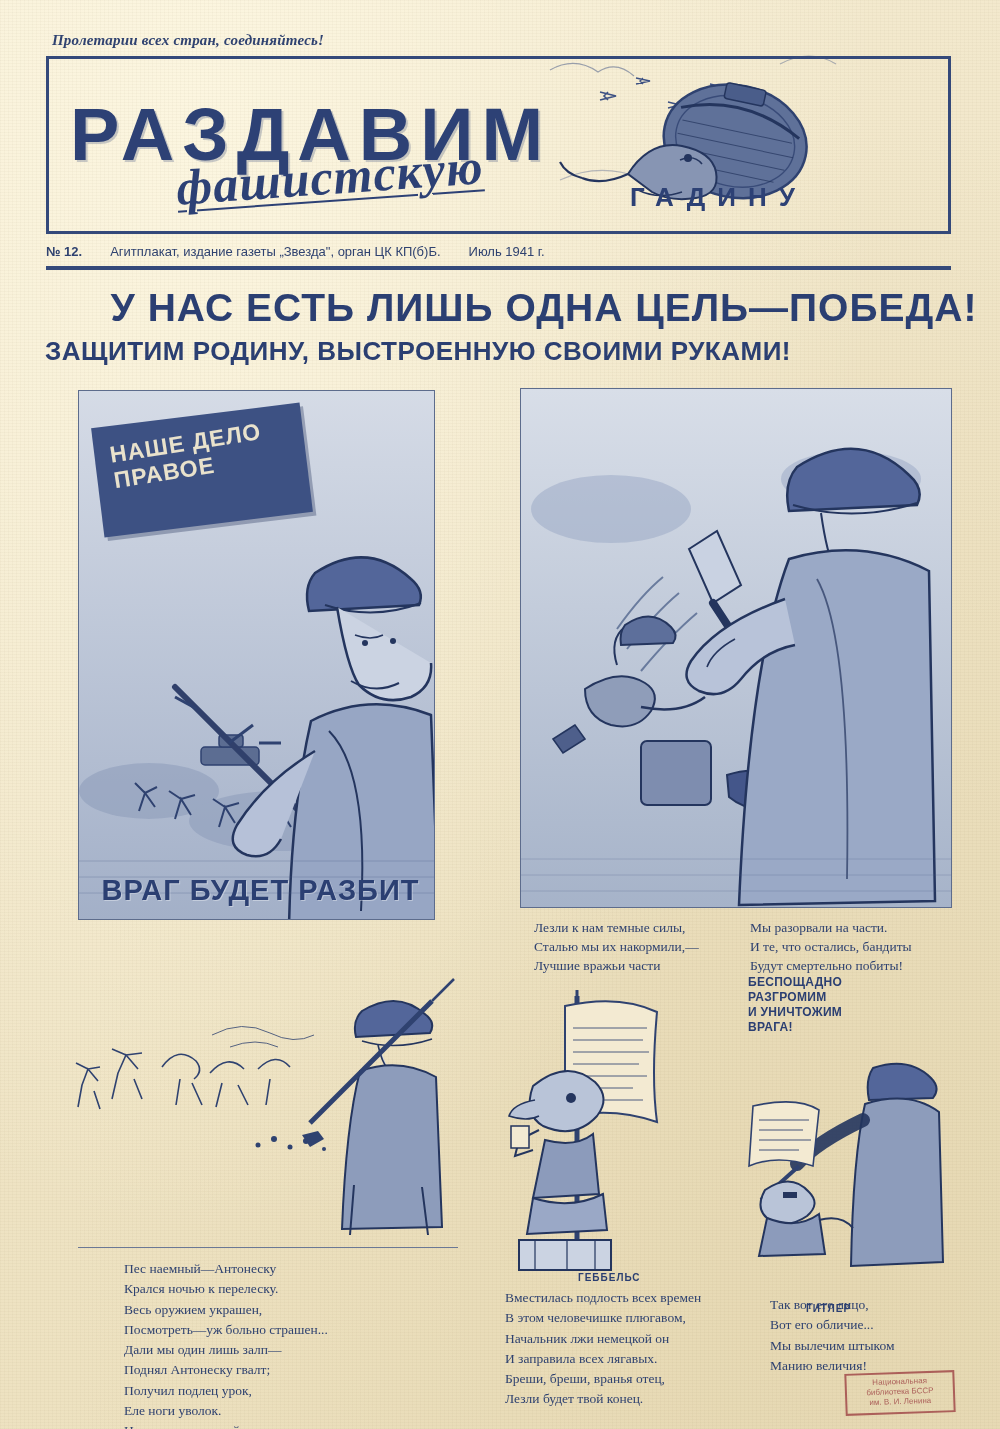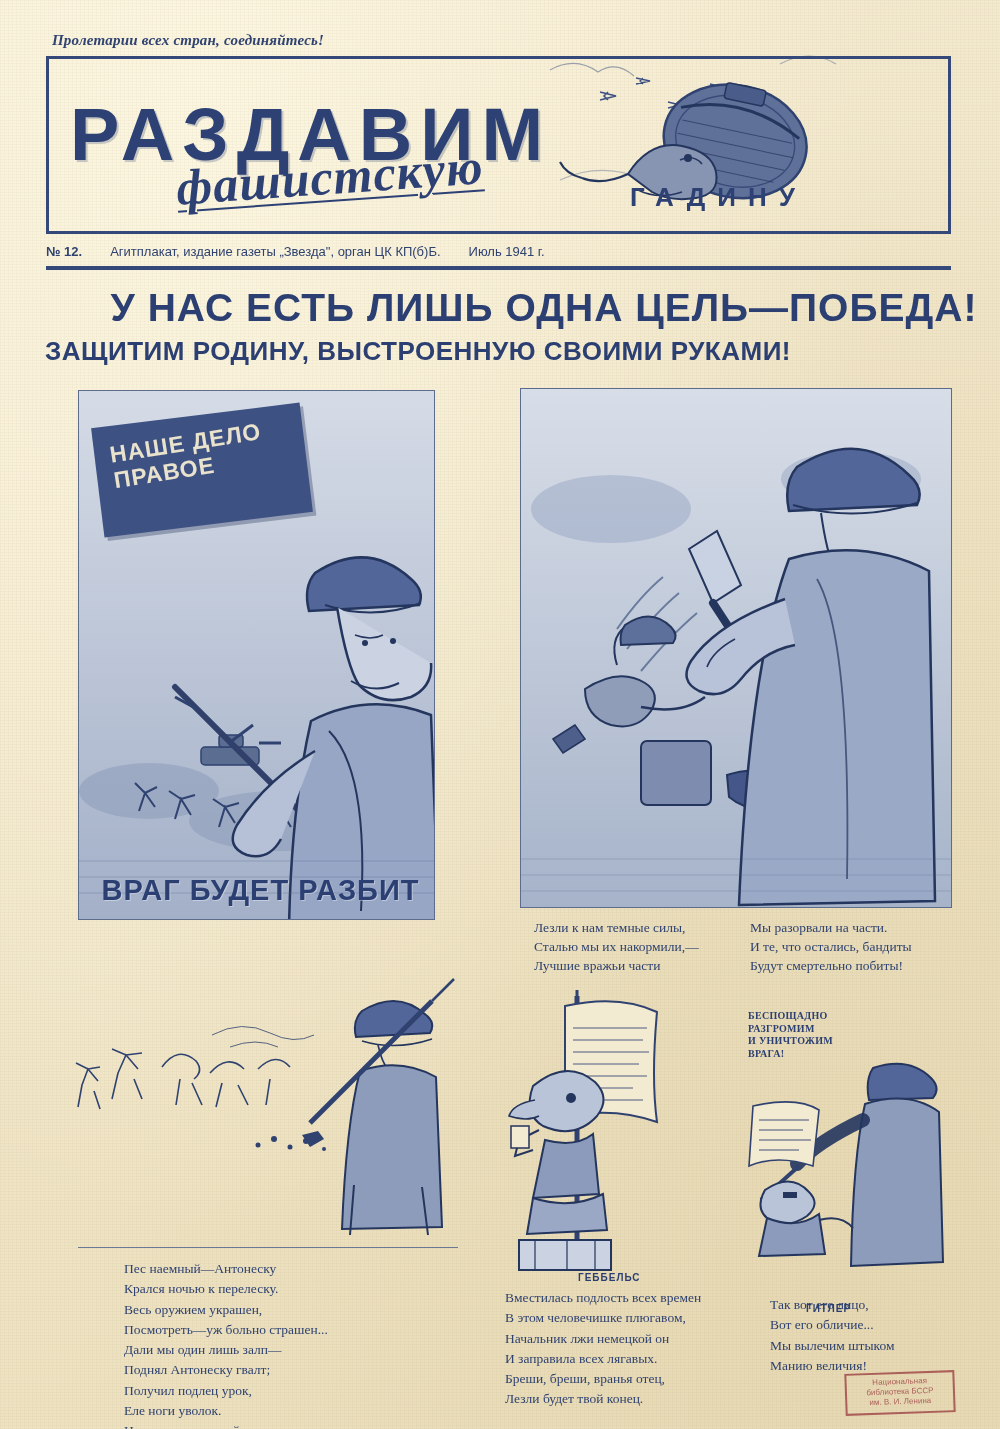--- a/index.html
+++ b/index.html
@@ -125,23 +125,23 @@
     position:absolute;
     font-family:"Liberation Serif", serif;
     font-size:13.5px; line-height:1.42; color:#2f4270;
     white-space:pre-line;
   }
   .verse-left-top { left:510px; top:918px; width:220px;margin-left:24px; }
   .verse-right-top { left:750px; top:918px; width:230px; }
 
   .redblock {
     position:absolute; left:748px; top:975px; width:190px;
-    font-family:Liberation Serif, serif;
-    font-weight:bold; font-size:10px; line-height:1.25;
-    color:#2b3f72; white-space:pre-line; letter-spacing:0.3px;margin-top:35px;
+    font-family:Liberation Sans, sans-serif;
+    font-weight:bold; font-size:12px; line-height:1.25;
+    color:#2b3f72; white-space:pre-line; letter-spacing:0.3px;
   }
 
   
   .cartoon { position:absolute; }
   .cart-left { left:62px; top:975px; width:420px; height:265px; }
   .cart-mid { left:505px; top:990px; width:180px; height:290px; }
   .cart-right { left:745px; top:1060px; width:205px; height:215px; }
 
   .cap-title {
     position:absolute;

